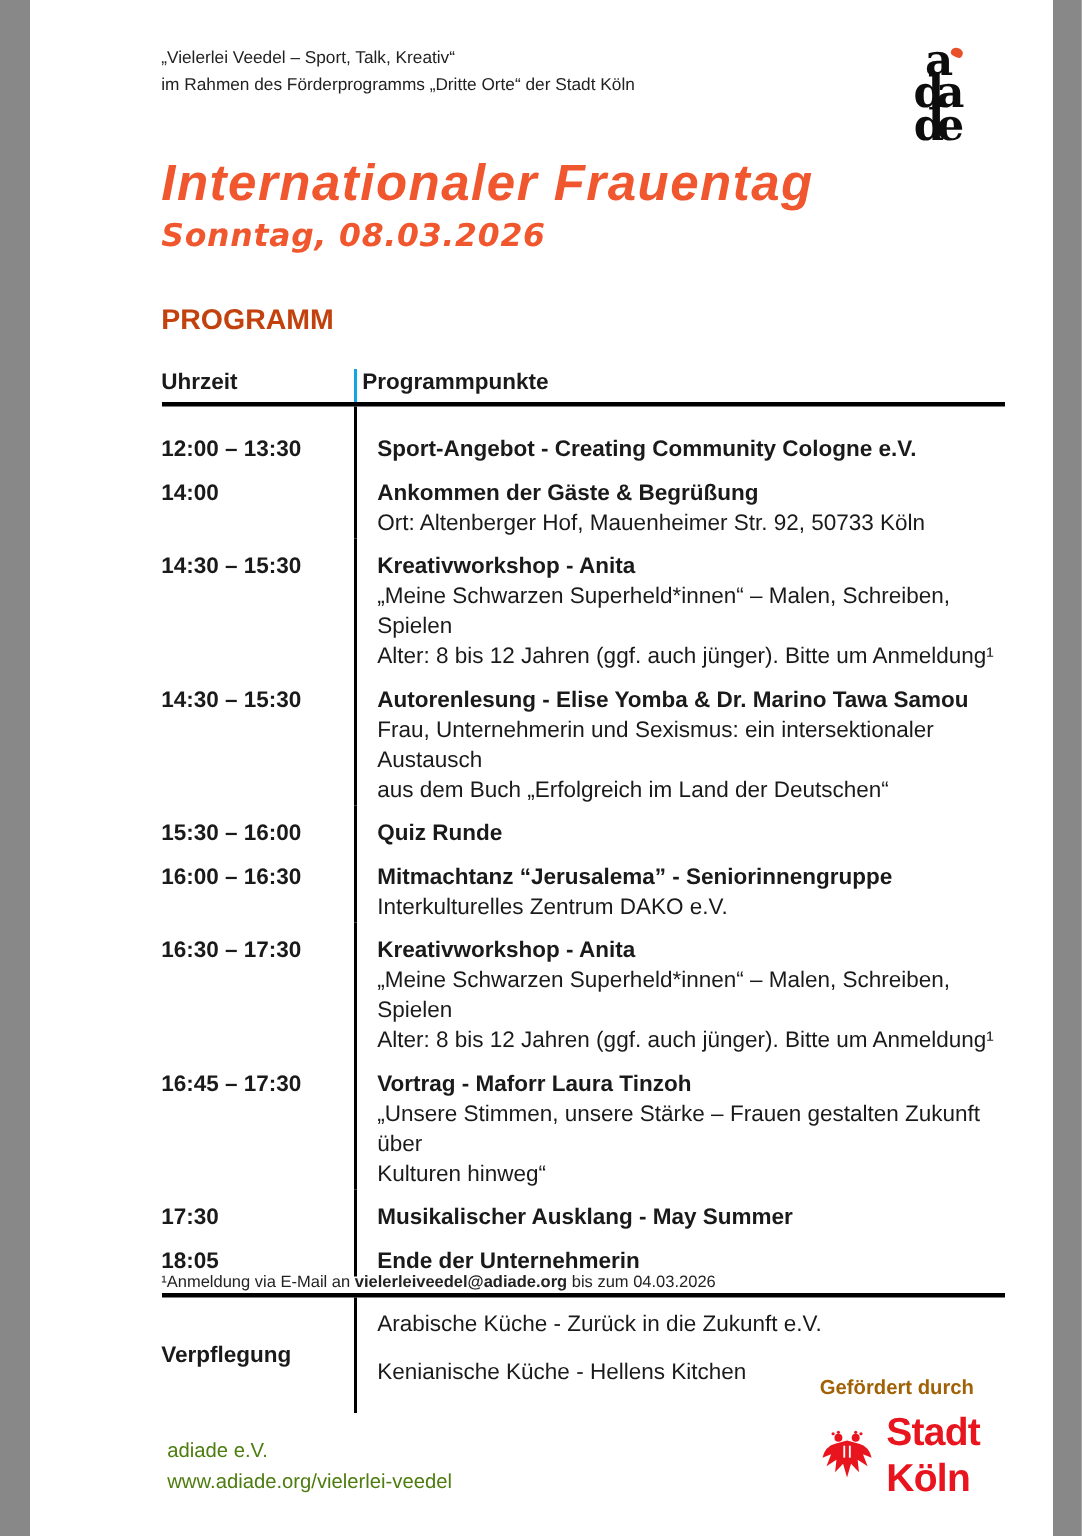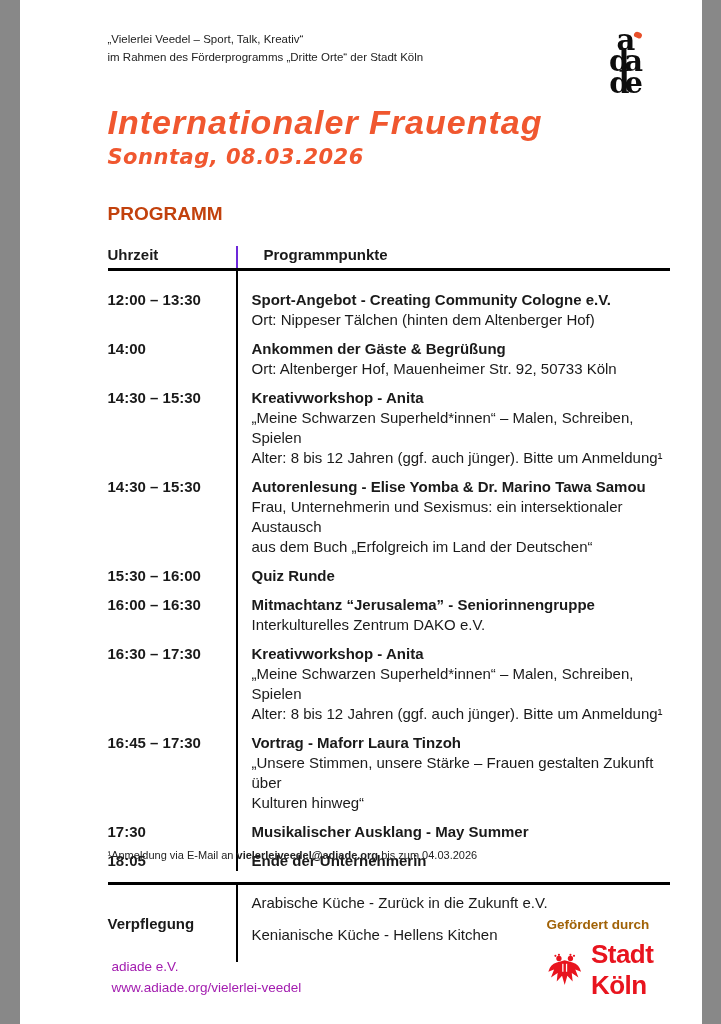--- a/index.html
+++ b/index.html
@@ -16,40 +16,40 @@
   
   .title-block{position:absolute;left:88px;top:104px;}
   .title-main{font-family:Liberation Sans, sans-serif;font-style:italic;font-weight:bold;font-size:34px;letter-spacing:1px;line-height:1.1;}
   .title-date{font-family:"DejaVu Sans",sans-serif;font-style:italic;font-weight:bold;font-size:21px;letter-spacing:0.5px;margin-top:4px;}
   
   .programm-heading{position:absolute;left:88px;top:203px;font-size:19px;font-weight:bold;color:#c2410c;}
   
   .table{position:absolute;left:88px;top:246px;width:562px;font-size:15px;}
   .thead{display:grid;grid-template-columns:128px 1fr;border-bottom:3px solid #000;font-weight:bold;}
   .thead > div{padding-bottom:5px;}
-  .col-content{border-left:2px solid #6d28d9;padding-left:26px;}
+  .col-content{border-left:2px solid #0ea5e9;padding-left:4px;}
   .trow{display:grid;grid-template-columns:128px 1fr;}
   .trow .time{font-weight:bold;padding-top:9px;line-height:20px;}
   .trow .content{border-left:2px solid #000;padding-left:14px;padding-top:9px;line-height:20px;}
   .trow.first .time,.trow.first .content{padding-top:19px;}
   .rtitle{font-weight:bold;}
   .catering{display:grid;grid-template-columns:128px 1fr;border-top:3px solid #000;margin-top:11px;}
   .catering .label{font-weight:bold;align-self:center;}
   .catering .content{border-left:2px solid #000;padding:5px 0 8px 14px;line-height:20px;}
   .catering .item{padding:3px 0 9px;}
   
   .footnote{position:absolute;left:88px;top:849px;font-size:11px;color:#222;}
   .footnote b{font-weight:bold;}
   
   .funding{position:absolute;left:527px;top:917px;}
   .funding-label{font-weight:bold;font-size:13.5px;color:#a16207;margin-bottom:7px;}
   .koeln{display:flex;align-items:center;gap:9px;}
   .koeln-text{font-weight:bold;font-size:26px;letter-spacing:-0.5px;}
   
-  .footer-left{position:absolute;left:92px;top:957px;font-size:13.5px;line-height:1.55;color:#a21caf;}
+  .footer-left{position:absolute;left:92px;top:957px;font-size:13.5px;line-height:1.55;color:#4d7c0f;}
 </style>
 </head>
 <body>
 
 <div class="page">
 
   <div class="doc-header">
     <div>„Vielerlei Veedel – Sport, Talk, Kreativ“</div>
     <div>im Rahmen des Förderprogramms „Dritte Orte“ der Stadt Köln</div>
   </div>
@@ -71,21 +71,20 @@
   <div class="table">
     <div class="thead">
       <div class="col-time">Uhrzeit</div>
       <div class="col-content">Programmpunkte</div>
     </div>
     <div>
         <div class="trow first">
           <div class="time">12:00 – 13:30</div>
           <div class="content">
             <div class="rtitle">Sport-Angebot - Creating Community Cologne e.V.</div>
-            <div class="rdetail">Ort: Nippeser Tälchen (hinten dem Altenberger Hof)</div>
           </div>
         </div>
         <div class="trow">
           <div class="time">14:00</div>
           <div class="content">
             <div class="rtitle">Ankommen der Gäste &amp; Begrüßung</div>
             <div class="rdetail">Ort: Altenberger Hof, Mauenheimer Str. 92, 50733 Köln</div>
           </div>
         </div>
         <div class="trow">

